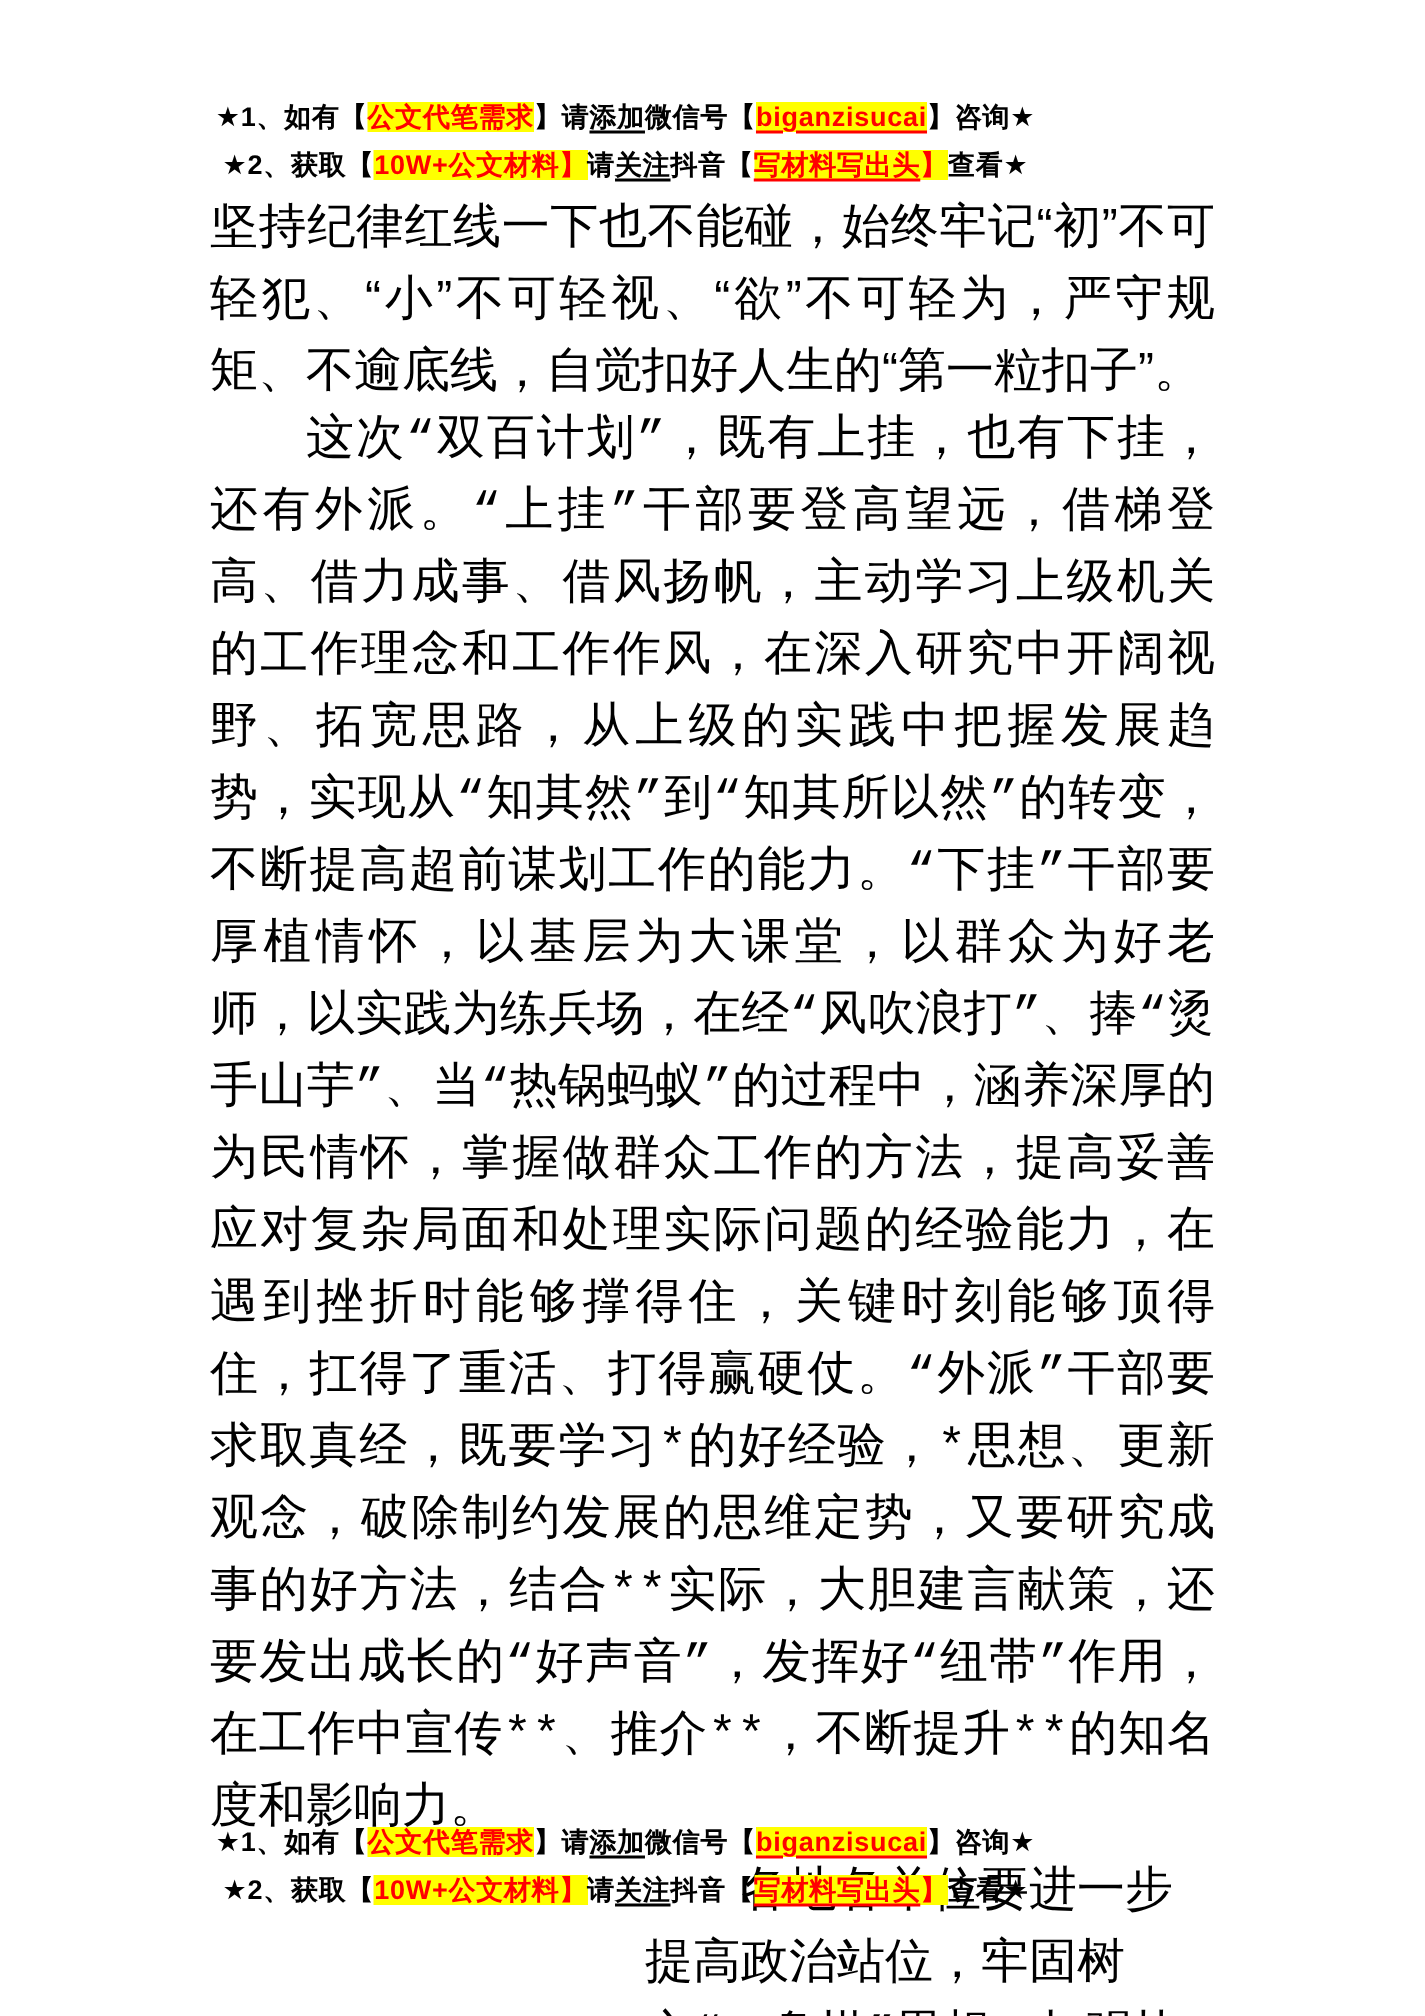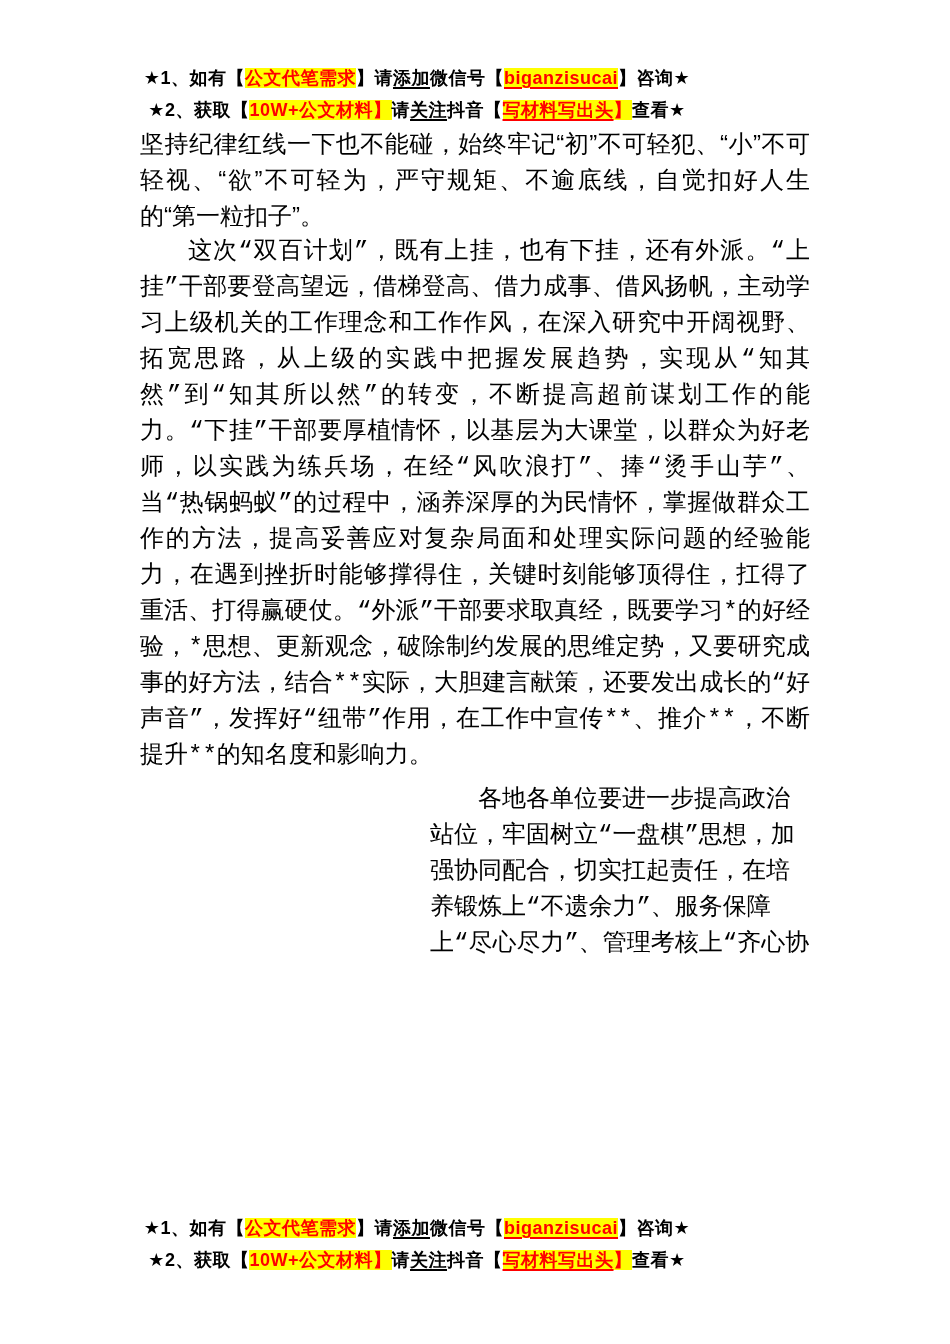--- a/index.html
+++ b/index.html
@@ -44,22 +44,22 @@
     text-underline-offset: 3px;
   }
   .doc-body {
     position: absolute;
     top: 126px;
     left: 140px;
     width: 670px;
   }
   .doc-body p {
     margin: 0;
-    font-size: 24px;
-    line-height: 36px;
+    font-size: 32px;
+    line-height: 48px;
     text-align: justify;
     color: #000000;
   }
   p.indent { text-indent: 2em; font-family: Liberation Mono, monospace; }
   p.blockquote {
     margin-left: 290px;
     margin-top: 8px;
     text-align: left;
   }
 </style>

